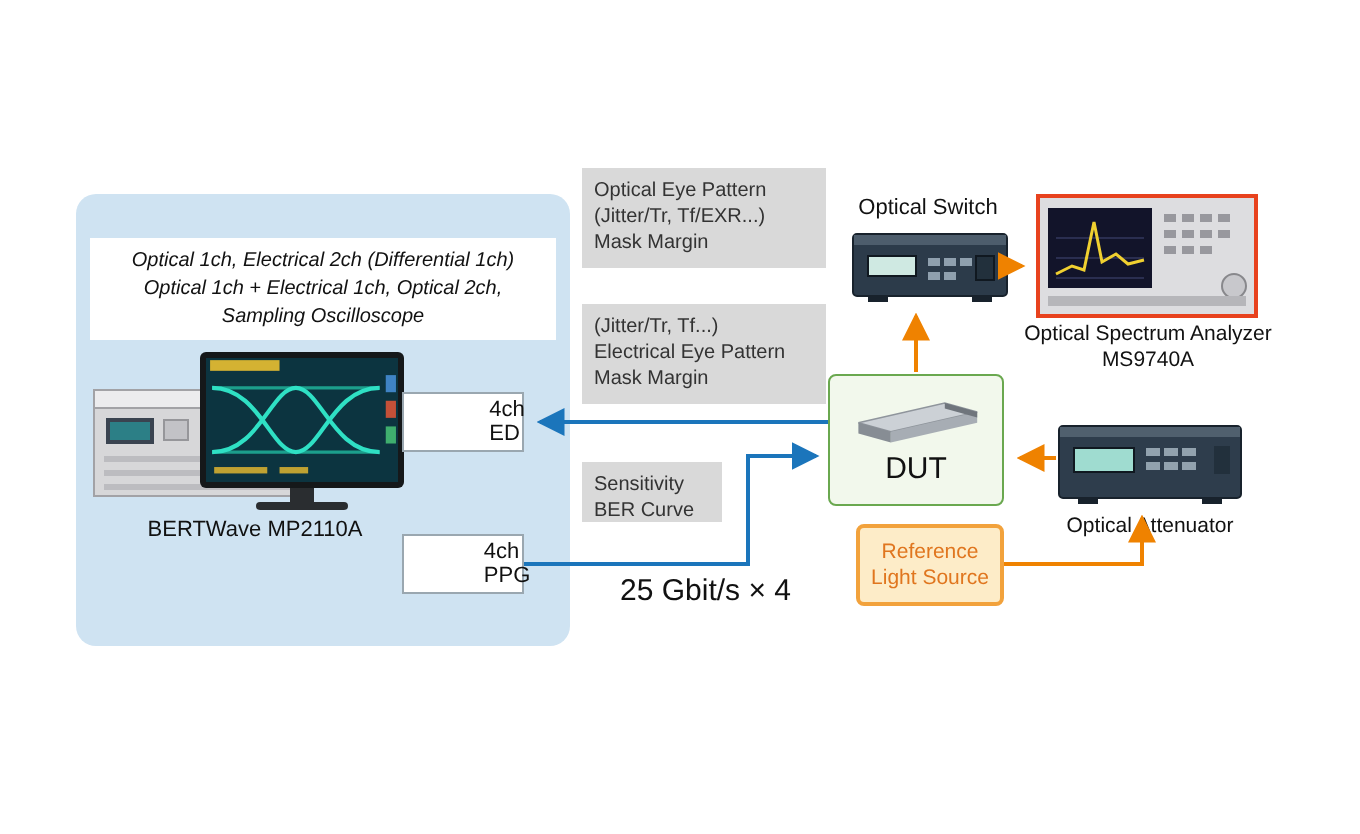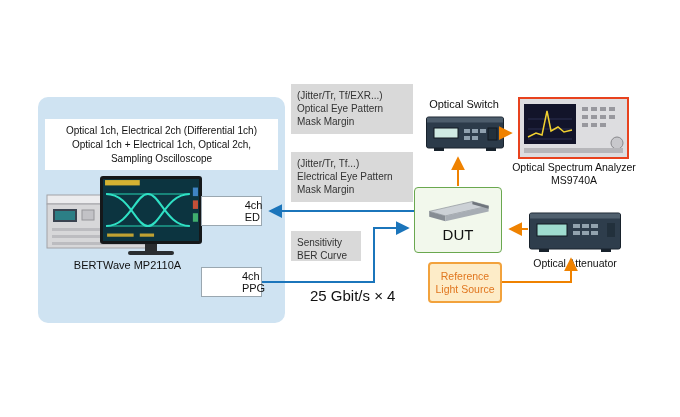--- a/index.html
+++ b/index.html
@@ -5,21 +5,21 @@
   html,body{margin:0;padding:0;background:#fff;}
   .canvas{position:relative;width:680px;height:417px;background:#ffffff;
           font-family:"Liberation Sans",sans-serif;overflow:hidden;}
 
   
   .panel{position:absolute;left:38px;top:97px;width:247px;height:226px;
          background:#cfe3f2;border-radius:10px;}
 
   .spec-box{position:absolute;left:45px;top:119px;width:233px;height:51px;background:#ffffff;
             display:flex;flex-direction:column;justify-content:center;align-items:center;
-            font-size:10px;line-height:14px;color:#111;text-align:center;z-index:2;}
+            font-size:10px;line-height:14px;color:#111;text-align:center;z-index:2;font-style:italic;}
   .spec-box div{white-space:nowrap;}
 
   .device-label{position:absolute;left:40px;top:259px;width:175px;text-align:center;
                 font-size:11px;color:#111;z-index:4;}
 
   .io-box{position:absolute;width:61px;height:30px;background:#ffffff;border:1px solid #9aa7b0;
           display:flex;align-items:center;justify-content:center;font-size:11px;color:#111;
           box-sizing:border-box;z-index:3;padding-left:44px;}
   .io-ed{left:201px;top:196px;}
   .io-ppg{left:201px;top:267px;}
@@ -120,22 +120,22 @@
     <div class="monitor-stand"></div>
     <div class="monitor-base"></div>
   </div>
 
   <div class="device-label">BERTWave MP2110A</div>
 
   <div class="io-box io-ed">4ch ED</div>
   <div class="io-box io-ppg">4ch PPG</div>
 
   <div class="callout callout-optical">
+    <div>Optical Eye Pattern</div>
     <div>(Jitter/Tr, Tf/EXR...)</div>
-    <div>Optical Eye Pattern</div>
     <div>Mask Margin</div>
   </div>
   <div class="callout callout-electrical">
     <div>(Jitter/Tr, Tf...)</div>
     <div>Electrical Eye Pattern</div>
     <div>Mask Margin</div>
   </div>
   <div class="callout callout-sensitivity">
     <div>Sensitivity</div>
     <div>BER Curve</div>

